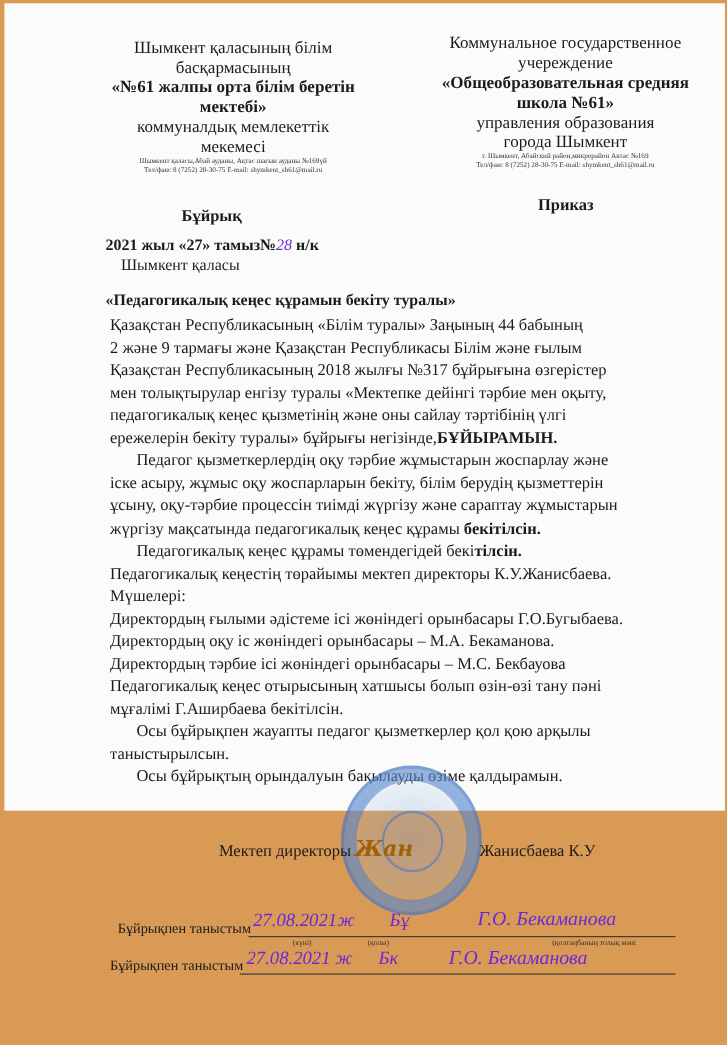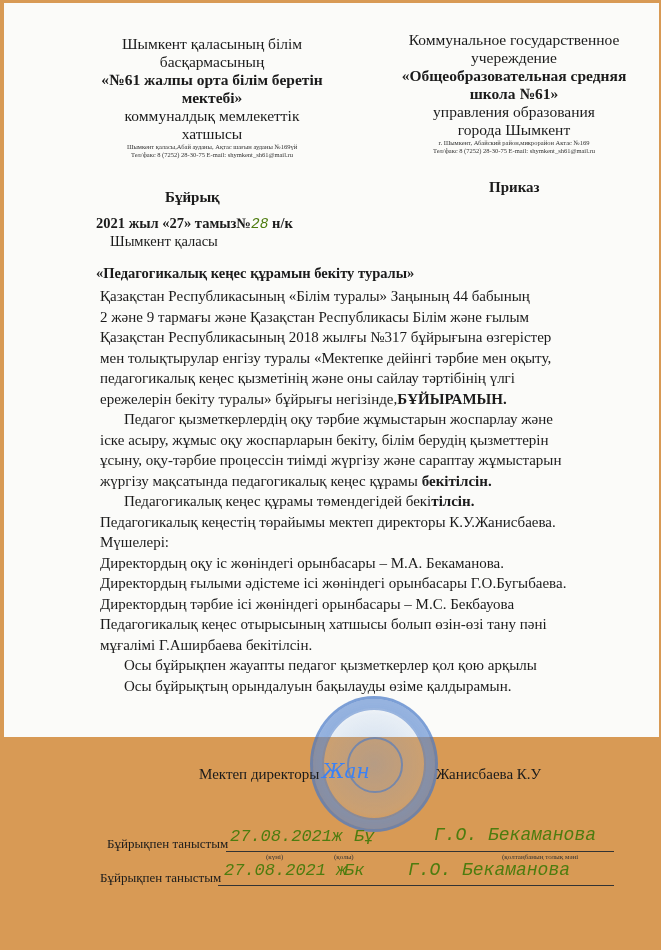--- a/index.html
+++ b/index.html
@@ -20,51 +20,51 @@
   .hdr-line { font-size: 15.5px; line-height: 18px; }
   .hdr-bold { font-weight: bold; font-size: 15.5px; line-height: 18px; }
   .hdr-small { font-size: 6.5px; line-height: 8px; color: #333; white-space: nowrap; }
   .title { position: absolute; font-weight: bold; font-size: 15px; }
   .abs { position: absolute; white-space: nowrap; }
   .body-text { position: absolute; left: 96px; top: 283px; width: 540px; font-size: 15px; line-height: 20.5px; }
   .body-text p { margin: 0; white-space: nowrap; }
   .ind { padding-left: 24px; }
   .b { font-weight: bold; }
   .sig-row { position: absolute; font-size: 13px; white-space: nowrap; }
-  .handwriting { font-family: Liberation Mono, monospace; font-style: italic; color: #4d7c0f; }
+  .handwriting { font-family: Liberation Serif, serif; font-style: italic; color: #6d28d9; }
   .underline { position: absolute; height: 1px; background: #333; }
   .caption { position: absolute; font-size: 7px; color: #333; white-space: nowrap; }
   .stamp {
     position: absolute; left: 306px; top: 693px; width: 122px; height: 130px;
     border-radius: 50%;
     border: 3px solid rgba(70,120,200,0.7);
     box-shadow: inset 0 0 0 9px rgba(120,160,220,0.25), inset 0 0 0 11px rgba(70,120,200,0.5);
     background: radial-gradient(circle, rgba(120,160,220,0.35) 0%, rgba(150,185,230,0.2) 55%, rgba(255,255,255,0) 70%);
   }
   .stamp-emblem {
     position: absolute; left: 34px; top: 38px; width: 52px; height: 52px; border-radius: 50%;
     border: 2px solid rgba(70,120,200,0.6);
   }
   .signature-scrawl {
     position: absolute; font-family: "DejaVu Serif", serif; font-style: italic;
-    color: #3b82f6; font-size: 20px;
+    color: #a16207; font-size: 20px; font-weight: bold;
   }
 </style>
 </head>
 <body>
 
 <div class="page">
 
   <div class="hdr-col hdr-left">
     <div class="hdr-line">Шымкент қаласының  білім</div>
     <div class="hdr-line">басқармасының</div>
     <div class="hdr-bold">«№61 жалпы орта білім беретін</div>
     <div class="hdr-bold">мектебі»</div>
     <div class="hdr-line">коммуналдық мемлекеттік</div>
-    <div class="hdr-line">хатшысы</div>
+    <div class="hdr-line">мекемесі</div>
     <div class="hdr-small">Шымкент қаласы,Абай ауданы, Ақтас шағын ауданы №169үй</div>
     <div class="hdr-small">Тел/факс 8 (7252) 28-30-75  E-mail: shymkent_sh61@mail.ru</div>
   </div>
 
   <div class="hdr-col hdr-right">
     <div class="hdr-line">Коммунальное государственное</div>
     <div class="hdr-line">учереждение</div>
     <div class="hdr-bold">«Общеобразовательная средняя</div>
     <div class="hdr-bold">школа №61»</div>
     <div class="hdr-line">управления образования</div>
@@ -90,26 +90,27 @@
     <p> мен толықтырулар  енгізу туралы «Мектепке дейінгі тәрбие мен оқыту,</p>
     <p>педагогикалық кеңес  қызметінің және оны сайлау  тәртібінің үлгі</p>
     <p><span> ережелерін бекіту туралы» бұйрығы негізінде,</span><span class="b">БҰЙЫРАМЫН.</span></p>
     <p class="ind">Педагог қызметкерлердің оқу тәрбие жұмыстарын жоспарлау және</p>
     <p> іске асыру, жұмыс оқу жоспарларын бекіту, білім берудің қызметтерін</p>
     <p>ұсыну, оқу-тәрбие процессін тиімді жүргізу және сараптау жұмыстарын</p>
     <p><span>жүргізу мақсатында педагогикалық кеңес құрамы </span><span class="b">бекітілсін.</span></p>
     <p class="ind"><span>Педагогикалық кеңес құрамы төмендегідей бекі</span><span class="b">тілсін.</span></p>
     <p>Педагогикалық кеңестің төрайымы мектеп директоры К.У.Жанисбаева.</p>
     <p>Мүшелері:</p>
+    <p>Директордың ғылыми әдістеме ісі жөніндегі орынбасары Г.О.Бугыбаева.</p>
     <p>Директордың оқу іс жөніндегі орынбасары – М.А. Бекаманова.</p>
-    <p>Директордың ғылыми әдістеме ісі жөніндегі орынбасары Г.О.Бугыбаева.</p>
     <p>Директордың  тәрбие ісі жөніндегі орынбасары – М.С. Бекбауова</p>
     <p>Педагогикалық кеңес отырысының хатшысы болып өзін-өзі тану пәні</p>
     <p>мұғалімі Г.Аширбаева бекітілсін.</p>
     <p class="ind">Осы бұйрықпен жауапты педагог қызметкерлер  қол қою арқылы</p>
+    <p>таныстырылсын.</p>
     <p class="ind">Осы бұйрықтың орындалуын бақылауды өзіме қалдырамын.</p>
   </div>
 
   <div class="stamp">
     <div class="stamp-emblem"></div>
   </div>
 
   <div class="abs" style="left:195px; top:763px; font-size:15px;text-align:center;">Мектеп директоры</div>
   <div class="signature-scrawl" style="left:318px; top:756px;">Жан</div>
   <div class="abs" style="left:432px; top:763px; font-size:15px;">Жанисбаева К.У</div>

